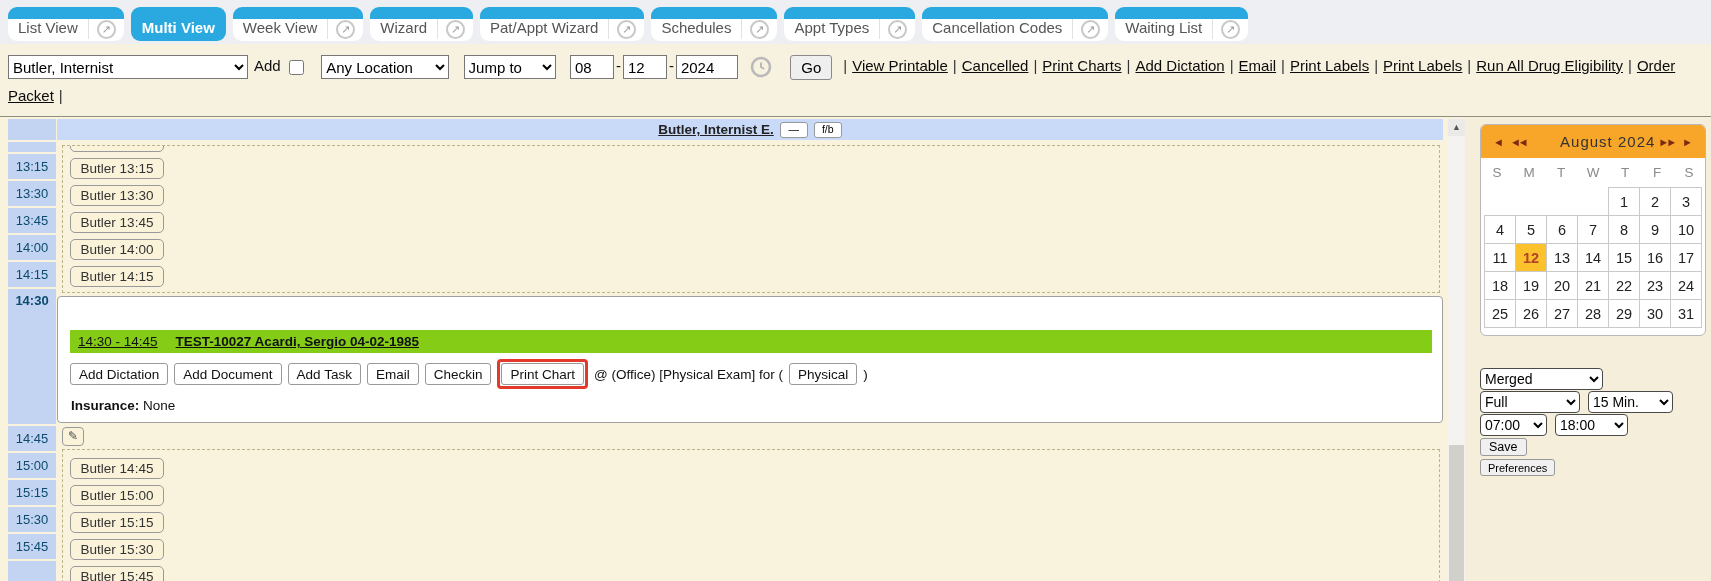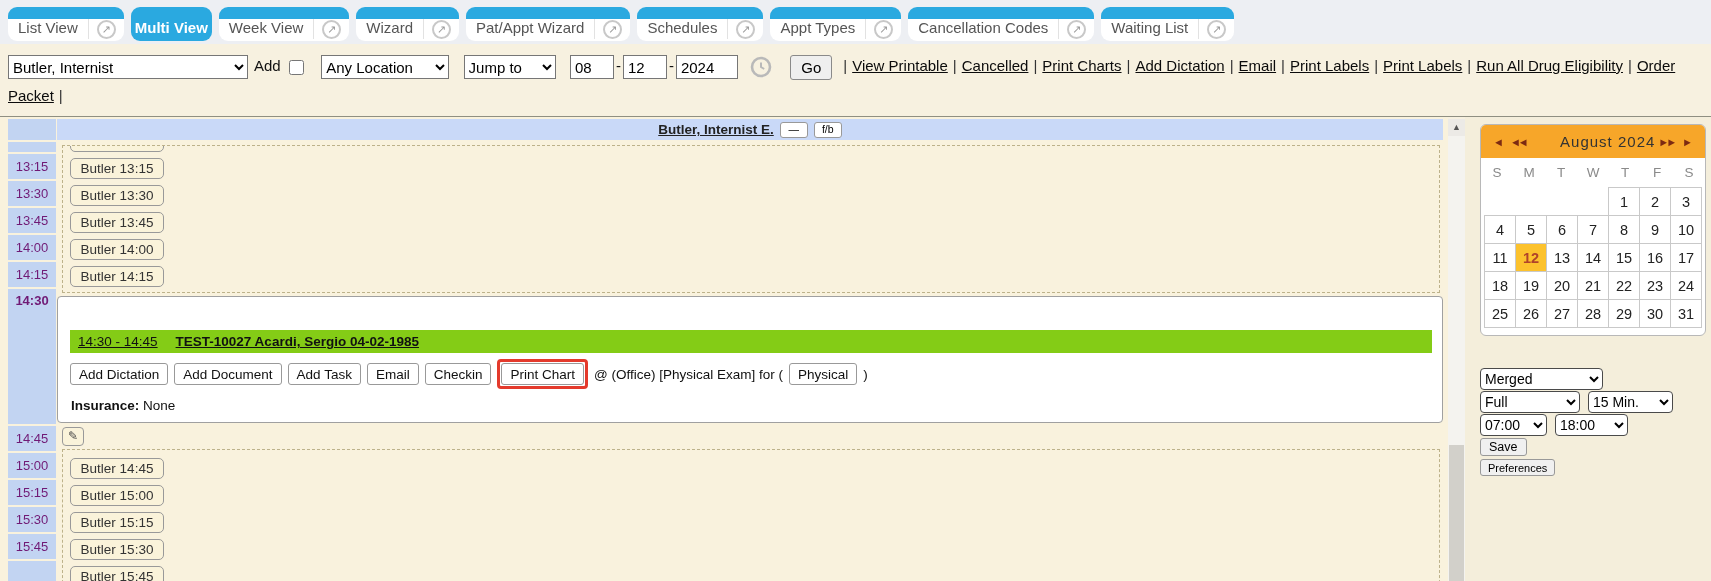--- a/index.html
+++ b/index.html
@@ -25,21 +25,21 @@
     border-left:1px solid #e2e2e2; height:20px;
     display:flex; align-items:center; padding:0 8px;
   }
   .ext-icon {
     width:19px; height:19px; border:2px solid #c8c8c8; border-radius:50%;
     color:#9a9a9a; font-size:11px; line-height:15px; text-align:center;
   }
   .tab.active {
     background:#2aa9e0; color:#fff; font-weight:bold;
   }
-  .tab.active .tab-label { padding:0 4px; }
+  .tab.active .tab-label { padding:0 11px; }
   
   .toolbar {
     position:absolute; top:44px; left:0; width:1711px; height:73px;
     background:#f7f1e0; border-bottom:1px solid #8f8f82;
     padding:7px 8px 0 8px; font-size:15px; line-height:30px;
   }
   .toolbar select, .toolbar input[type=text] {
     font-family:inherit; font-size:15px; height:24px;
     border:1px solid #767676; background:#fff; vertical-align:middle;
   }
@@ -53,21 +53,21 @@
   .clock-icon { vertical-align:middle; margin:0 4px 0 8px; cursor:pointer; }
   .toolbar a { color:#0b0b0b; text-decoration:underline; cursor:pointer; }
   .lsep { color:#333; margin:0 5px; }
   
   .schedule {
     position:absolute; top:117px; left:0; width:1448px; height:464px;
     background:#f9f2dd; overflow:hidden;
   }
   .timecol { position:absolute; left:8px; top:2px; width:48px; height:462px; }
   .tcell {
-    position:absolute; left:0; width:48px; background:#c2d4f2; color:#701a75;
+    position:absolute; left:0; width:48px; background:#c2d4f2; color:#0c4a6e;
     font-size:13px; display:flex; align-items:center; justify-content:center;
   }
   .tcell.tall { align-items:flex-start; padding-top:4px; }
   .contentcol { position:absolute; left:57px; top:2px; width:1386px; height:462px; }
   .colheader {
     height:21px; background:#c9d9f8; display:flex; align-items:center;
     justify-content:center; gap:6px; font-size:13.5px;
   }
   .colheader a { color:#222; text-decoration:underline; font-weight:bold; cursor:pointer; }
   .mini-btn {

